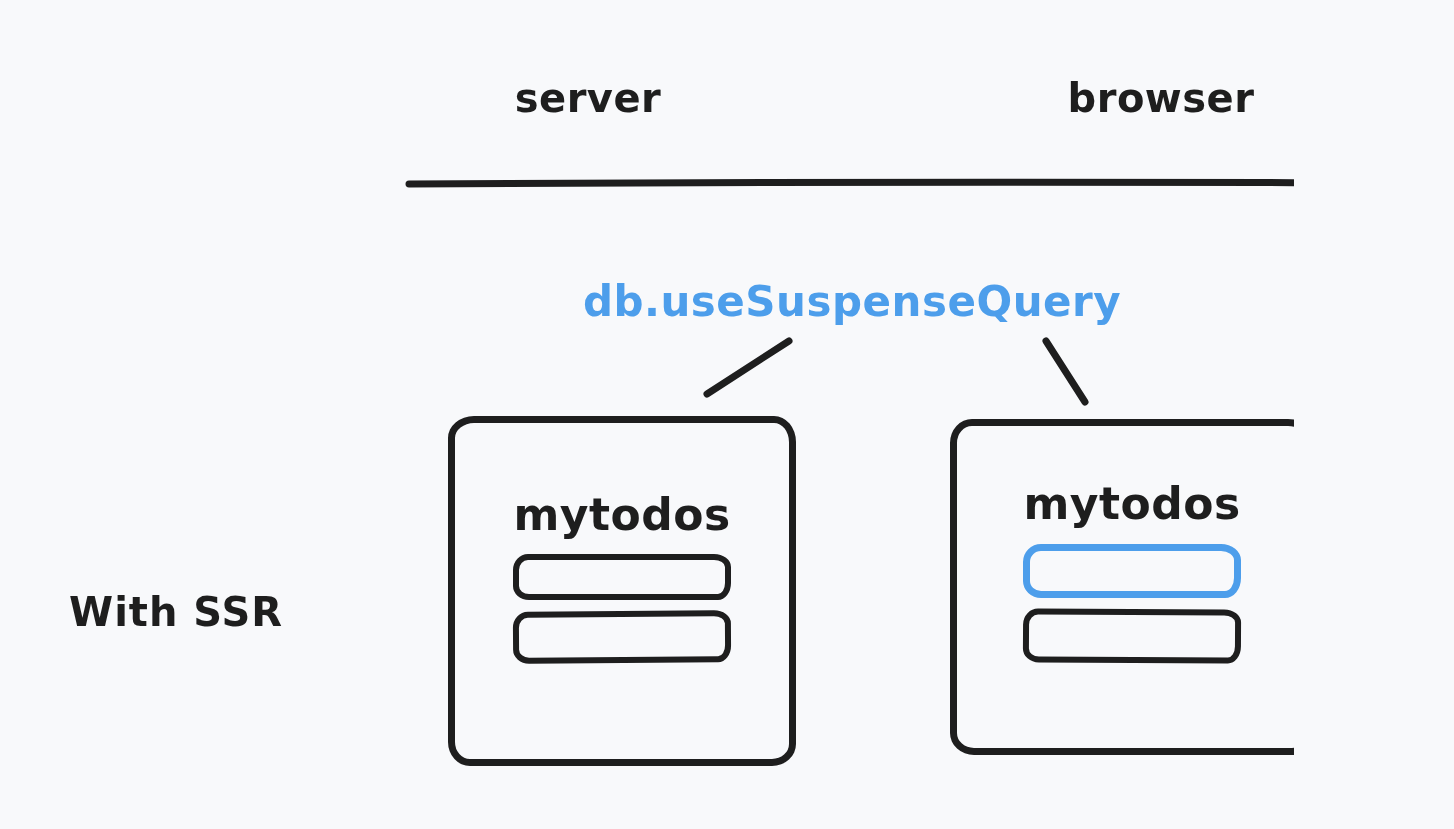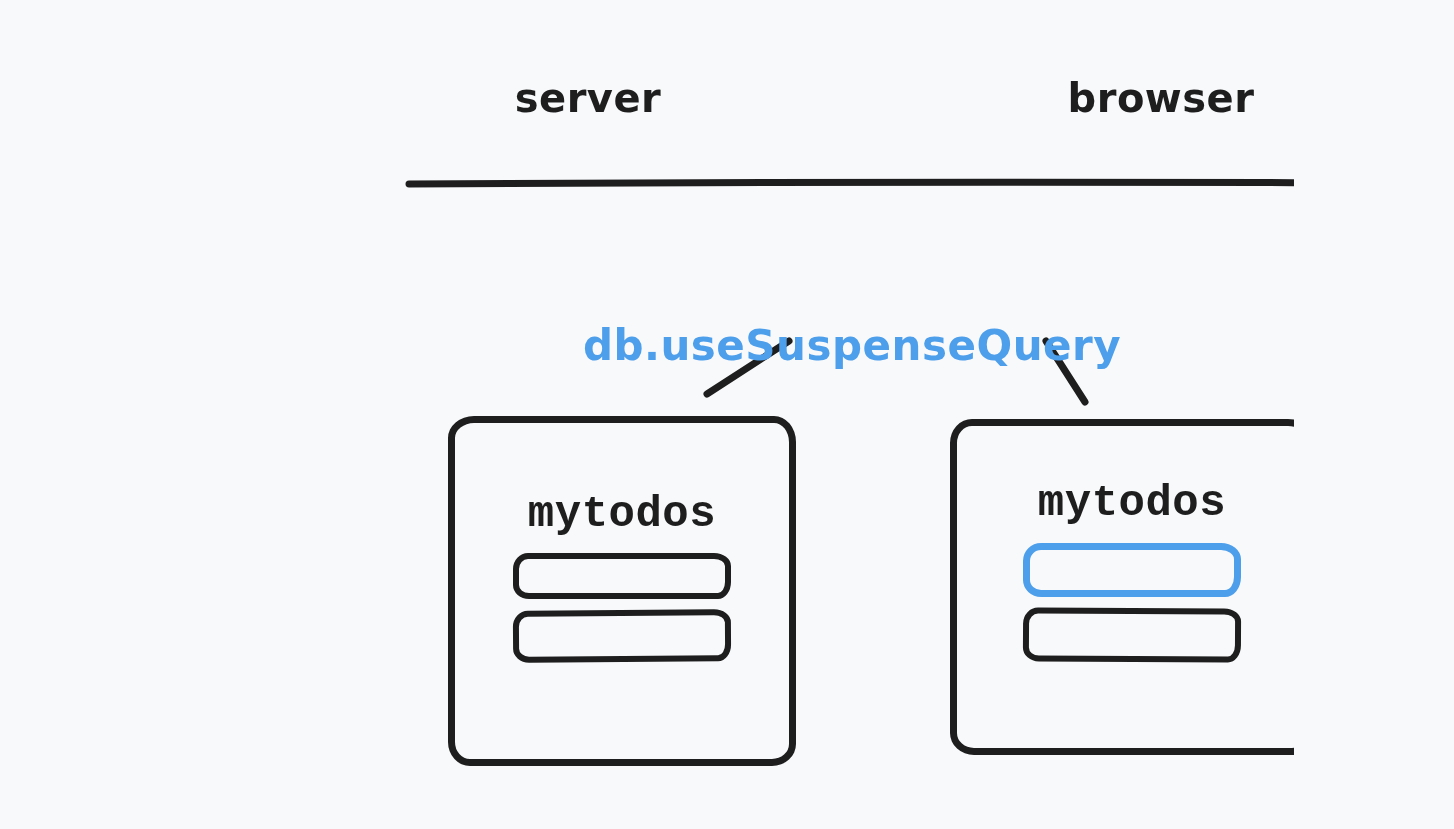--- a/index.html
+++ b/index.html
@@ -25,21 +25,20 @@
     transform: translate(-50%, -50%);
   }
   .col-label {
     font-size: 40px;
     letter-spacing: 0.5px;
   }
   .annotation-label {
     font-size: 42px;
     color: var(--accent, #4d9eeb);
     letter-spacing: 0.5px;
-    margin-top: 44px;
   }
   .row-label {
     font-size: 40px;
     letter-spacing: 1px;
   }
   svg.lines {
     position: absolute;
     left: 0;
     top: 0;
   }
@@ -49,21 +48,20 @@
     fill: none;
   }
   .card {
     position: absolute;
     box-sizing: border-box;
     border: 7px solid var(--ink, #1e1e1e);
     background: transparent;
     display: flex;
     flex-direction: column;
     align-items: center;
-    font-family: Liberation Mono, monospace;
   }
   .card.server-card {
     left: 448px;
     top: 416px;
     width: 348px;
     height: 350px;
     border-radius: 26px 22px 24px 22px / 22px 26px 22px 24px;
     padding-top: 66px;
   }
   .card.browser-card {
@@ -130,14 +128,15 @@
   </div>
 
   <div class="card browser-card">
     <div class="card-title">mytodos</div>
     <div class="items">
         <div class="todo-item accent"></div>
         <div class="todo-item"></div>
       </div>
   </div>
 
+  <div class="label row-label hand" style="left:176px; top:612px;">With SSR</div>
 
 </div>
 
 </body></html>

